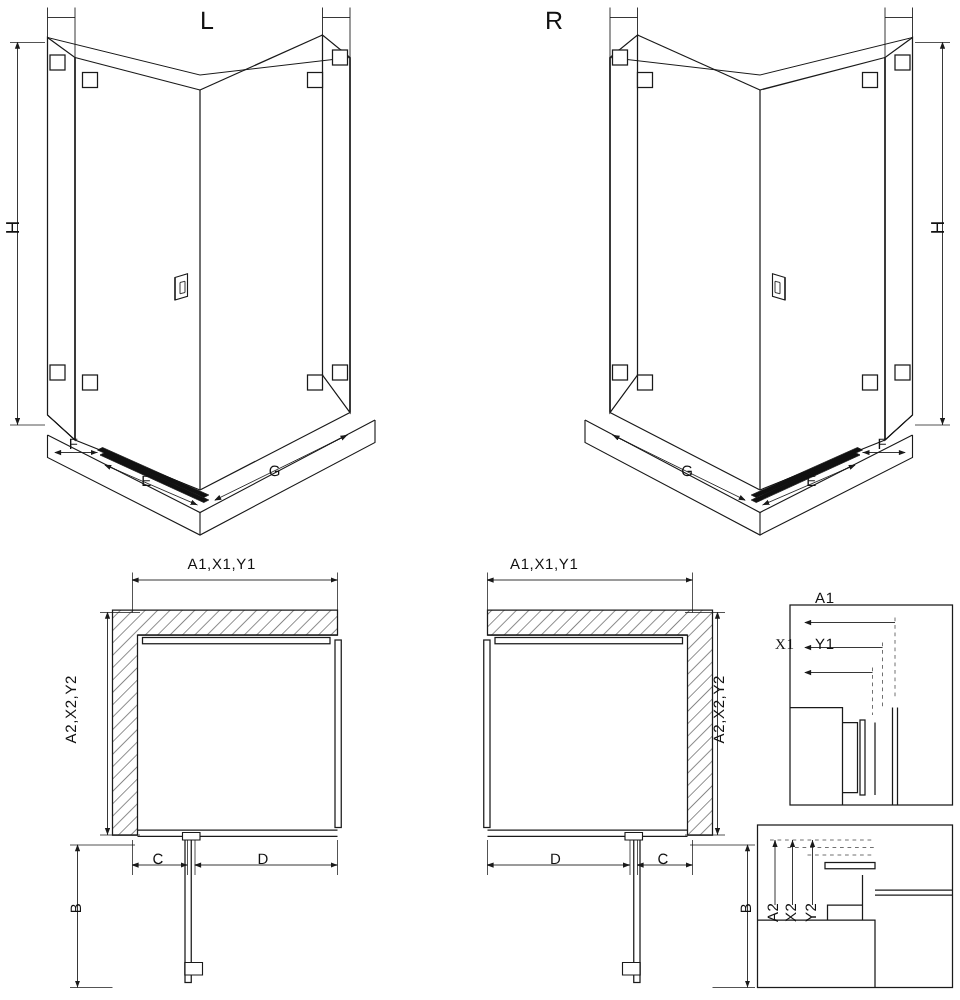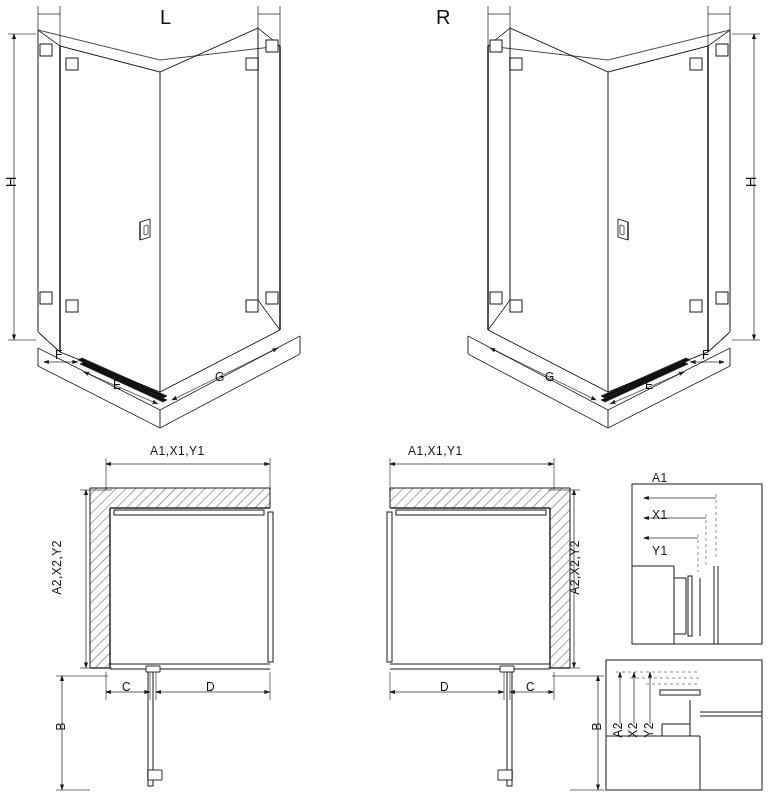--- a/index.html
+++ b/index.html
@@ -277,20 +277,20 @@
 
 <div class="lbl sm" style="left:122px;top:680px;">C</div>
 <div class="lbl sm" style="left:206px;top:680px;">D</div>
 <div class="lbl sm" style="left:526px;top:680px;">C</div>
 <div class="lbl sm" style="left:440px;top:680px;">D</div>
 
 <div class="lbl sm vert" style="left:54px;top:722px;">B</div>
 <div class="lbl sm vert" style="left:590px;top:722px;">B</div>
 
 <div class="lbl sm" style="left:652px;top:471px;">A1</div>
-<div class="lbl sm" style="left:652px;top:508px;">X1</div>
-<div class="lbl sm" style="left:652px;top:544px;text-align:right;">Y1</div>
+<div class="lbl sm" style="left:620px;top:508px;font-family:Liberation Serif, serif;">X1</div>
+<div class="lbl sm" style="left:652px;top:508px;text-align:right;">Y1</div>
 
 <div class="lbl sm vert" style="left:611px;top:722px;">A2</div>
 <div class="lbl sm vert" style="left:626px;top:722px;">X2</div>
 <div class="lbl sm vert" style="left:642px;top:722px;">Y2</div>
 
 </div>
 
 </body></html>

